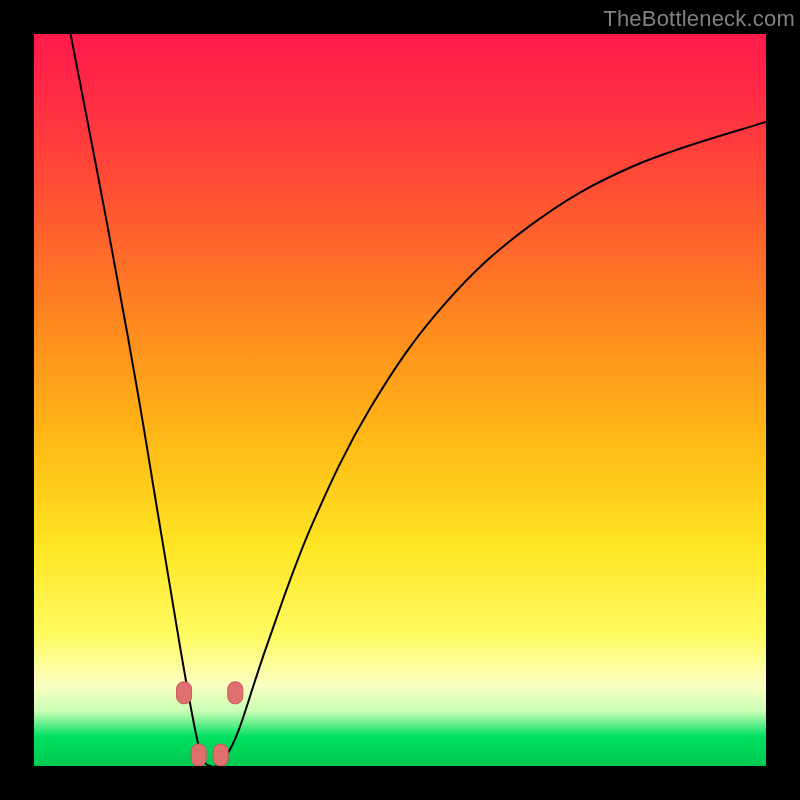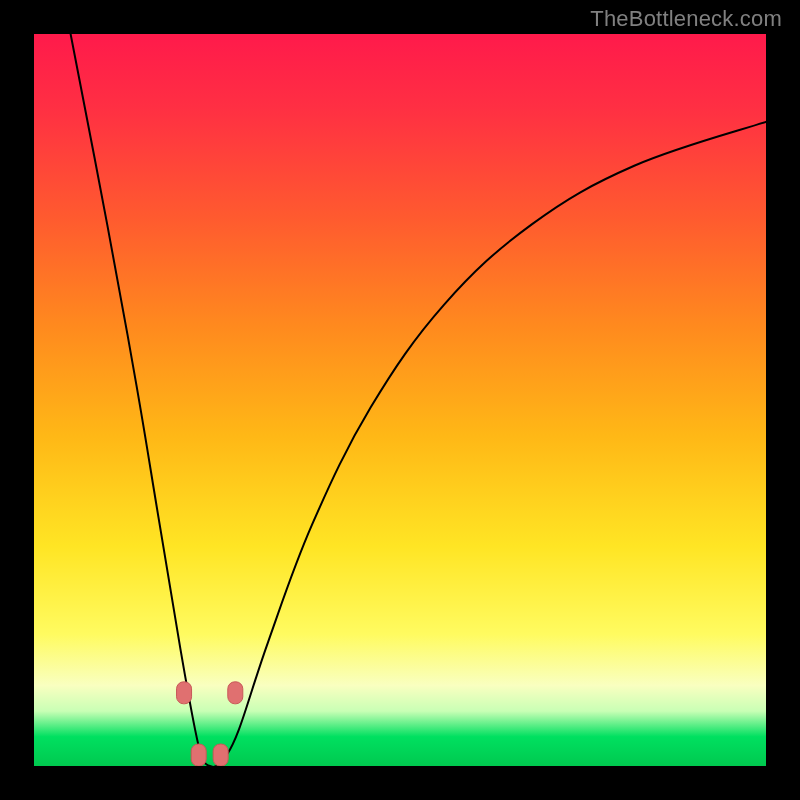--- a/index.html
+++ b/index.html
@@ -41,21 +41,21 @@
   .plot-svg {
     position: absolute;
     left: 0;
     top: 0;
     width: 732px;
     height: 732px;
   }
   .watermark {
     position: absolute;
     top: 6px;
-    right: 18px;
+    right: 5px;
     font-family: Arial, Helvetica, sans-serif;
     font-size: 22px;
     font-weight: 500;
     color: #808080;
     letter-spacing: 0.2px;
     user-select: none;
   }
 </style>
 </head>
 <body>

